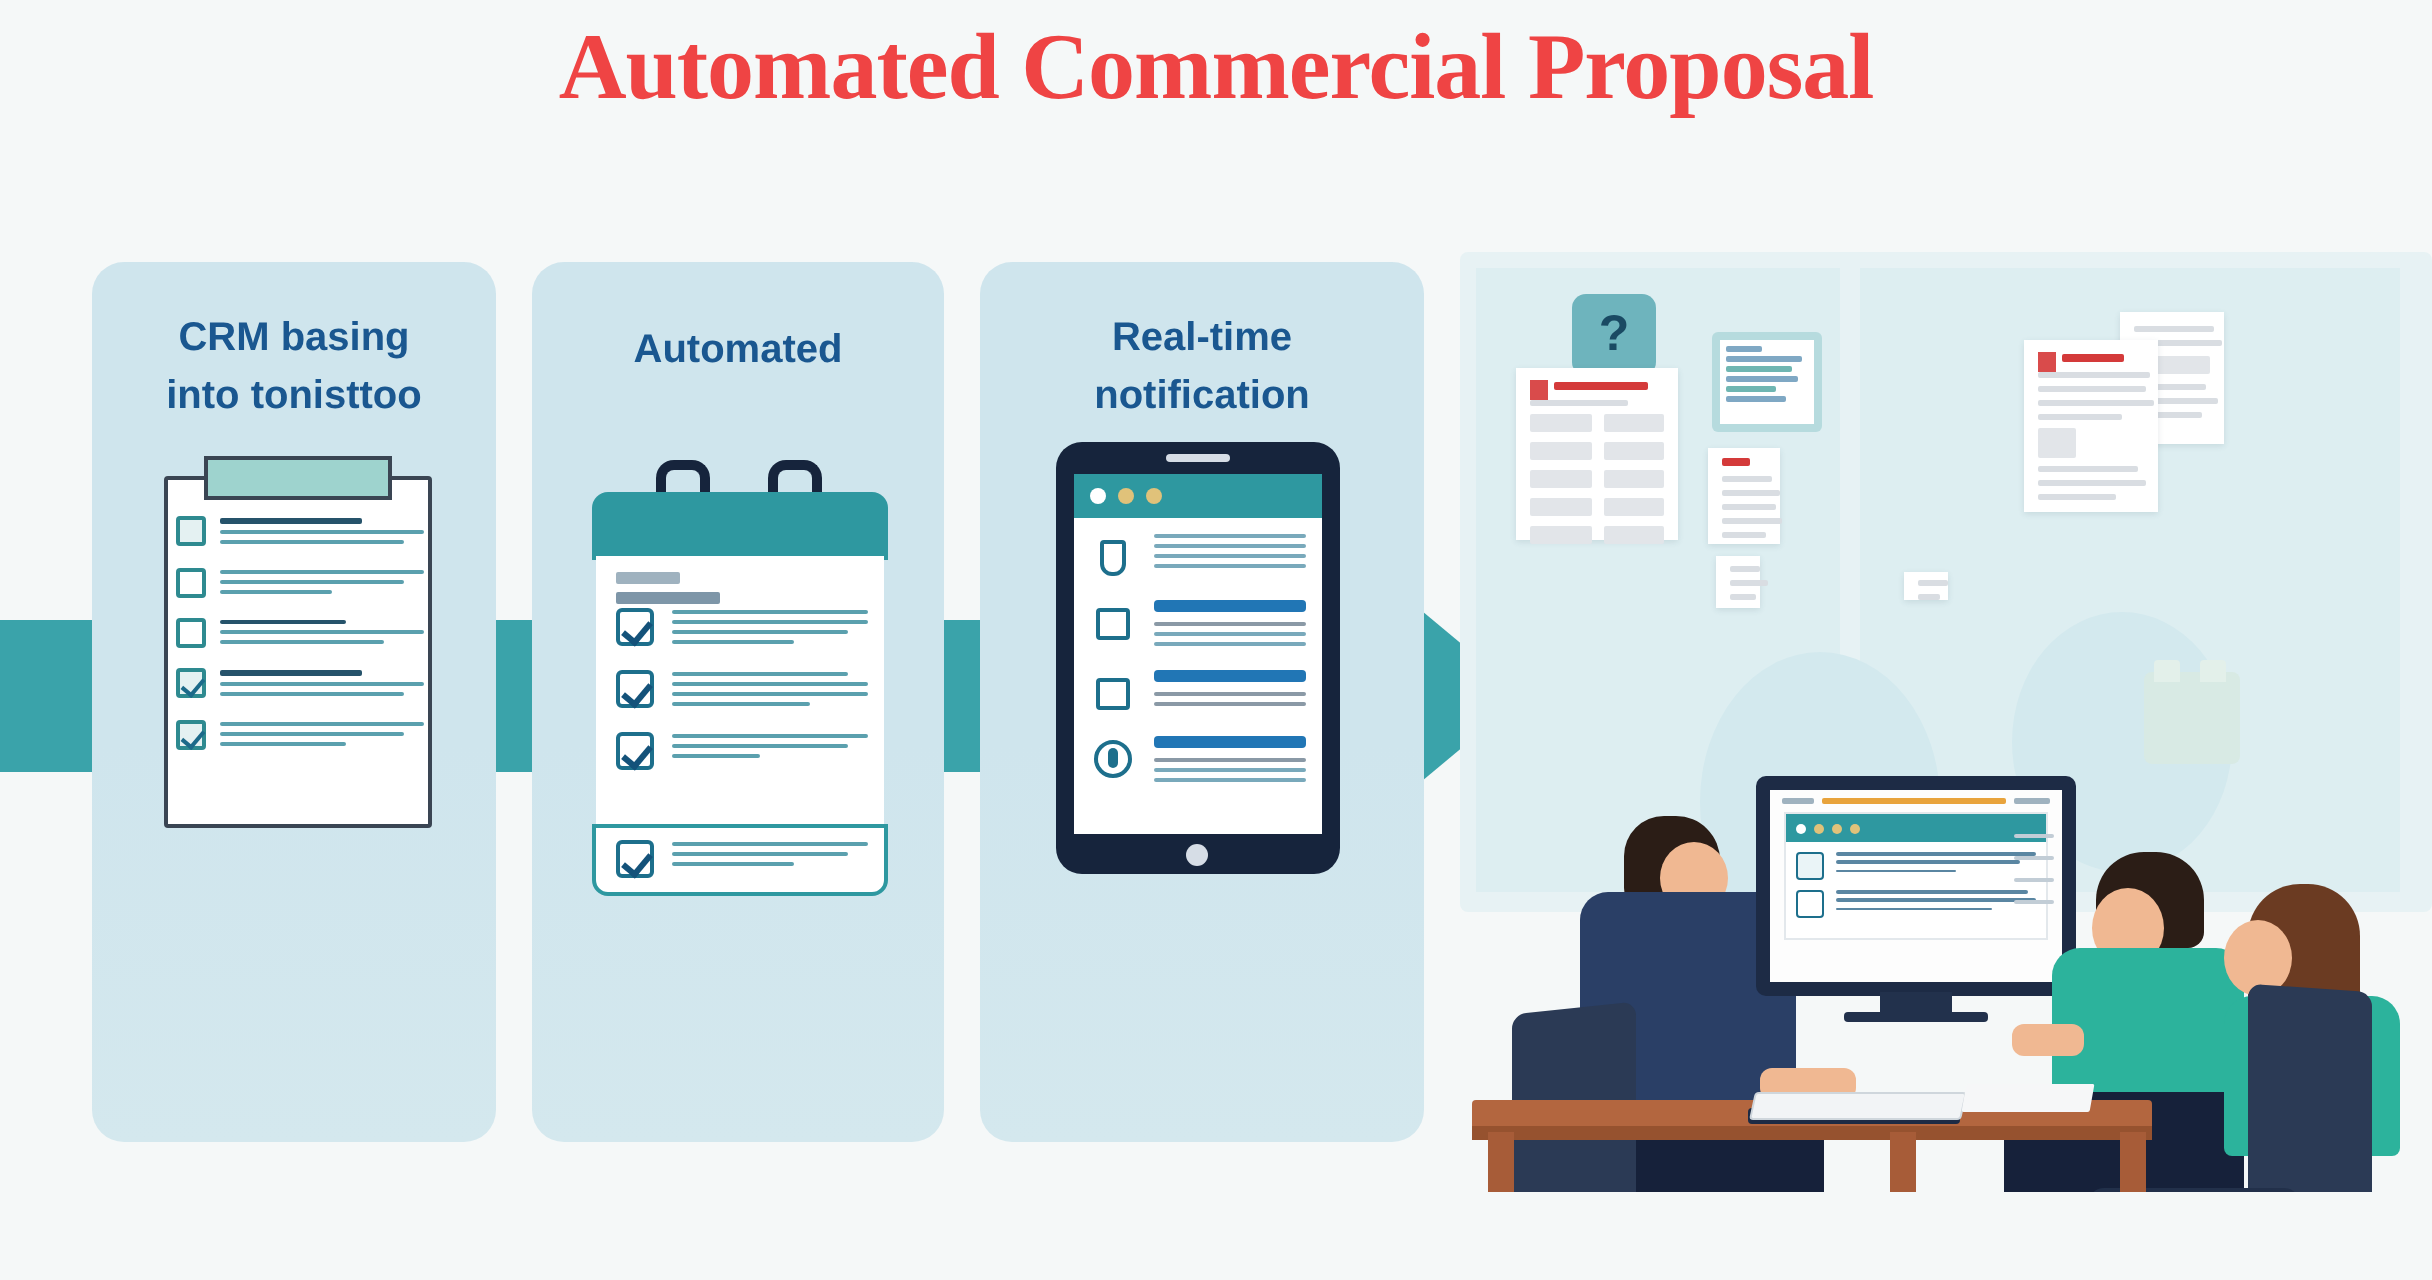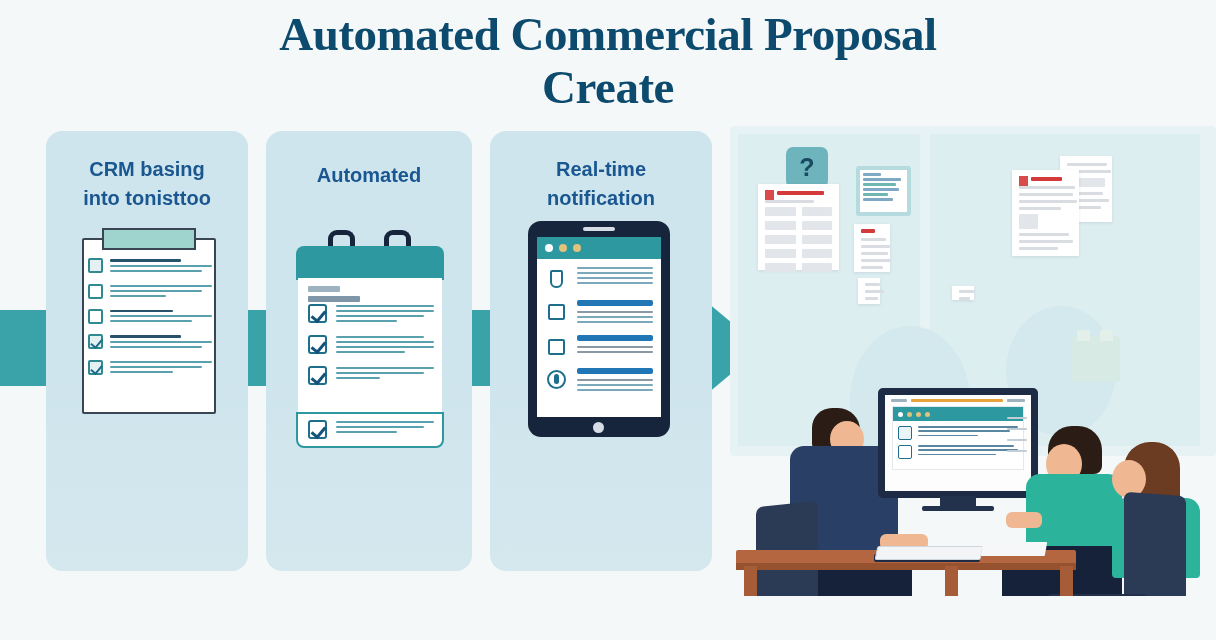--- a/index.html
+++ b/index.html
@@ -15,21 +15,21 @@
 
   
   .title{
     position:absolute;left:208px;top:8px;width:800px;
     text-align:center;
     font-family:"Liberation Serif", serif;
     font-weight:bold;
     font-size:47px;
     line-height:1.13;
     letter-spacing:-0.5px;
-    color:#0c4a6e;
+    color:#ef4444;
   }
   .title .l2{display:block;}
 
   
   .arrow-band{position:absolute;left:0;top:310px;width:770px;height:76px;}
   .arrow-shaft{position:absolute;left:0;top:0;width:700px;height:76px;background:#3aa3aa;}
   .arrow-head{
     position:absolute;left:690px;top:-22px;width:0;height:0;
     border-top:60px solid transparent;
     border-bottom:60px solid transparent;
@@ -271,21 +271,20 @@
   .kb-shadow{position:absolute;background:#1d2b45;border-radius:2px;}
   .paper-sheet{position:absolute;background:#f6f7f8;border-radius:1px;}
 </style>
 </head>
 <body>
 
 <div class="canvas">
 
   <div class="title">
     <span>Automated Commercial Proposal</span>
-    <span class="l2">Create</span>
   </div>
 
   <div class="arrow-band">
     <div class="arrow-shaft"></div>
     <div class="arrow-head"></div>
   </div>
 
   <div class="card c1">
     <div class="card-title">
       <span>CRM basing</span><br>

